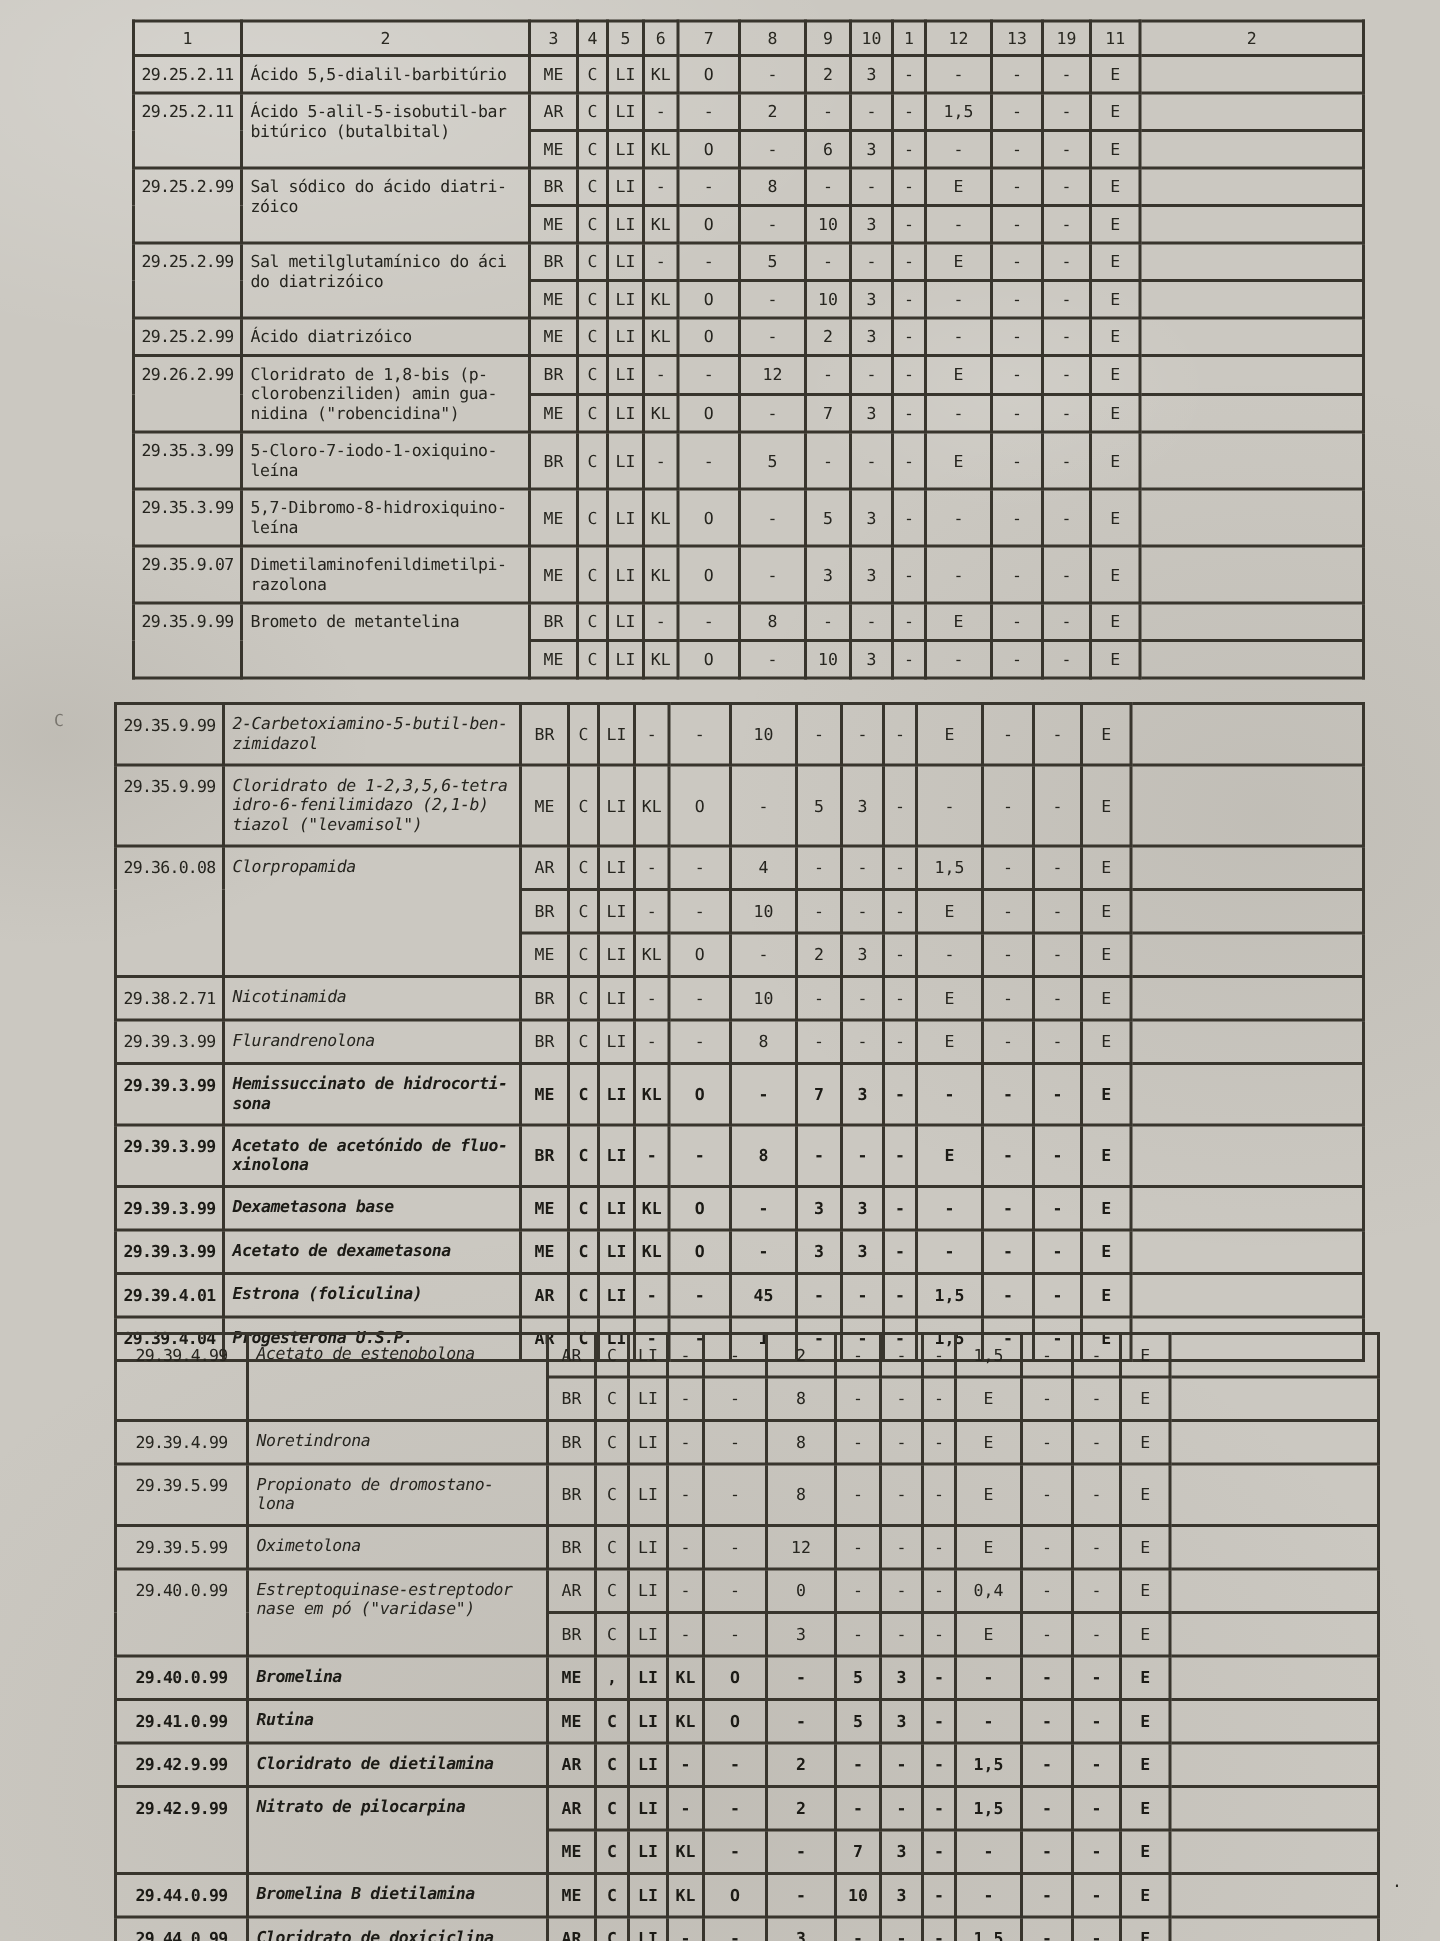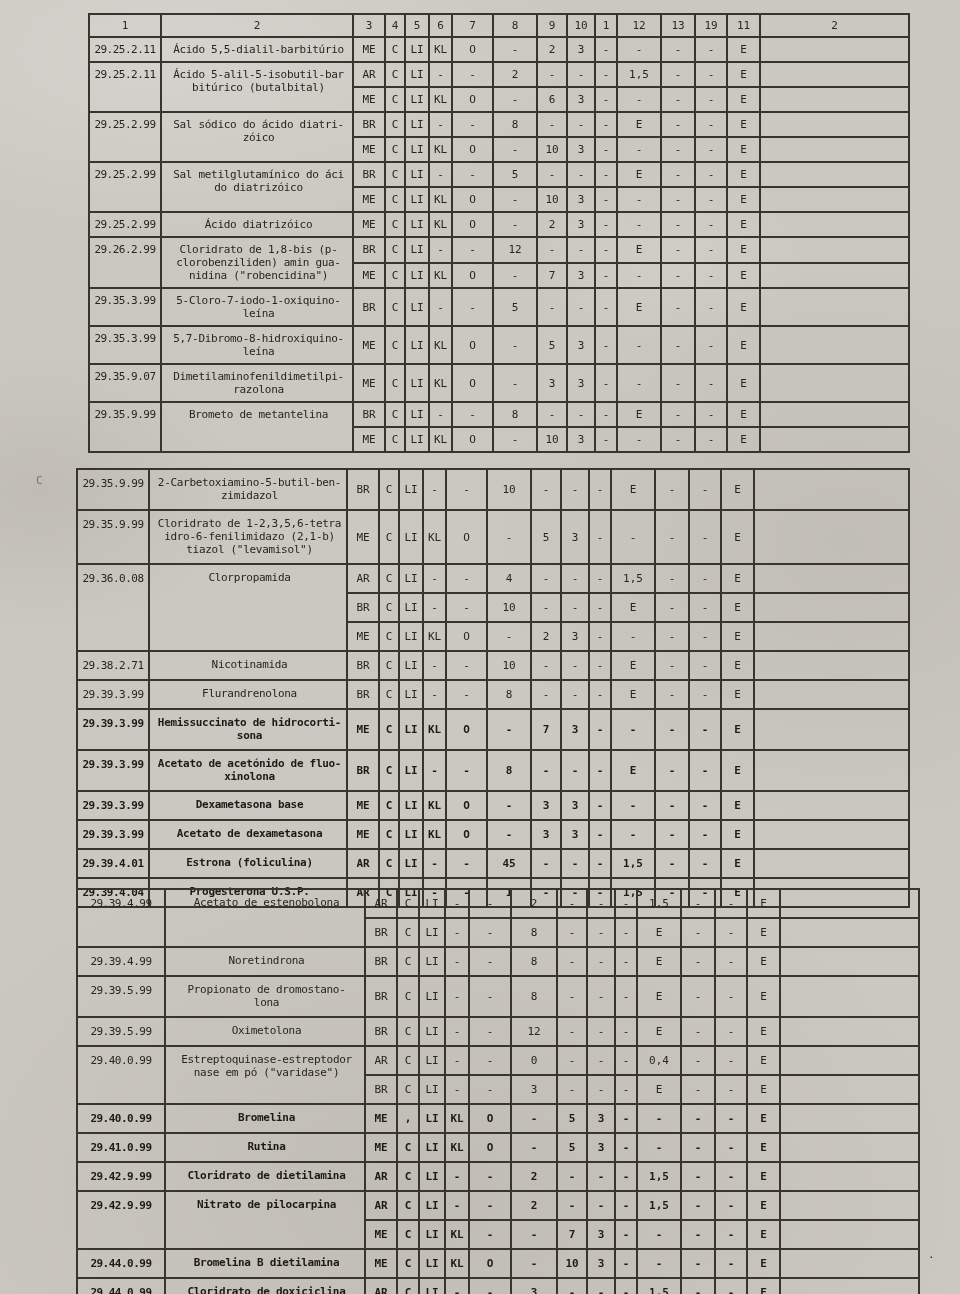--- a/index.html
+++ b/index.html
@@ -41,34 +41,34 @@
     color: #2a2922;
   }
   td.c-code {
     text-align: center;
     vertical-align: top;
     white-space: nowrap;
     padding-left: 2px;
     letter-spacing: -0.5px;
   }
   td.c-name {
-    text-align: center;
+    text-align: left;
     vertical-align: top;
     white-space: pre-line;
     padding-left: 5px;
     letter-spacing: -0.3px;
   }
   td.c-val {
     text-align: center;
     vertical-align: middle;
     padding: 5px 1px;
   }
   tr.bold td { font-weight: bold; color: #1c1b16; }
   .t2 td, .t3 td { padding-top: 7px; padding-bottom: 7px; }
-  .t2 td.c-name, .t3 td.c-name { padding-top: 6px; }
+  .t2 td.c-name, .t3 td.c-name { padding-top: 6px; font-style: italic; }
   .artifact {
     position: absolute;
     color: rgba(60,57,50,0.55);
     font-size: 11px;
   }
   .artifact-c { left: 36px; top: 474px; }
   .artifact-dot { left: 928px; top: 1248px; color: #2a2922; }
 </style>
 </head>
 <body>

